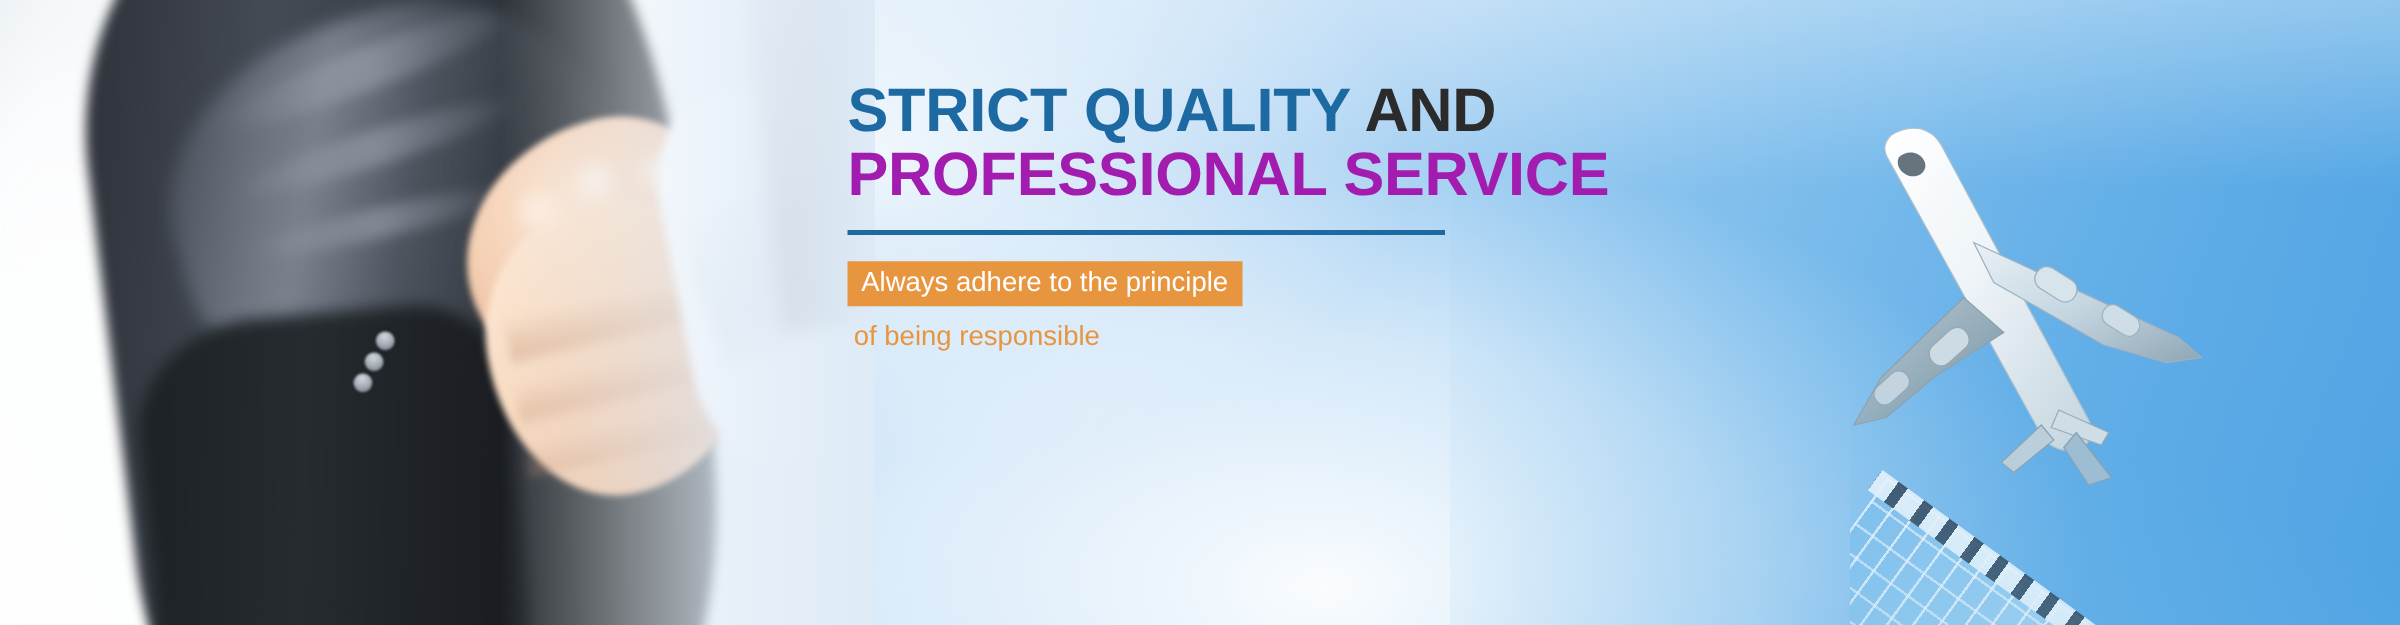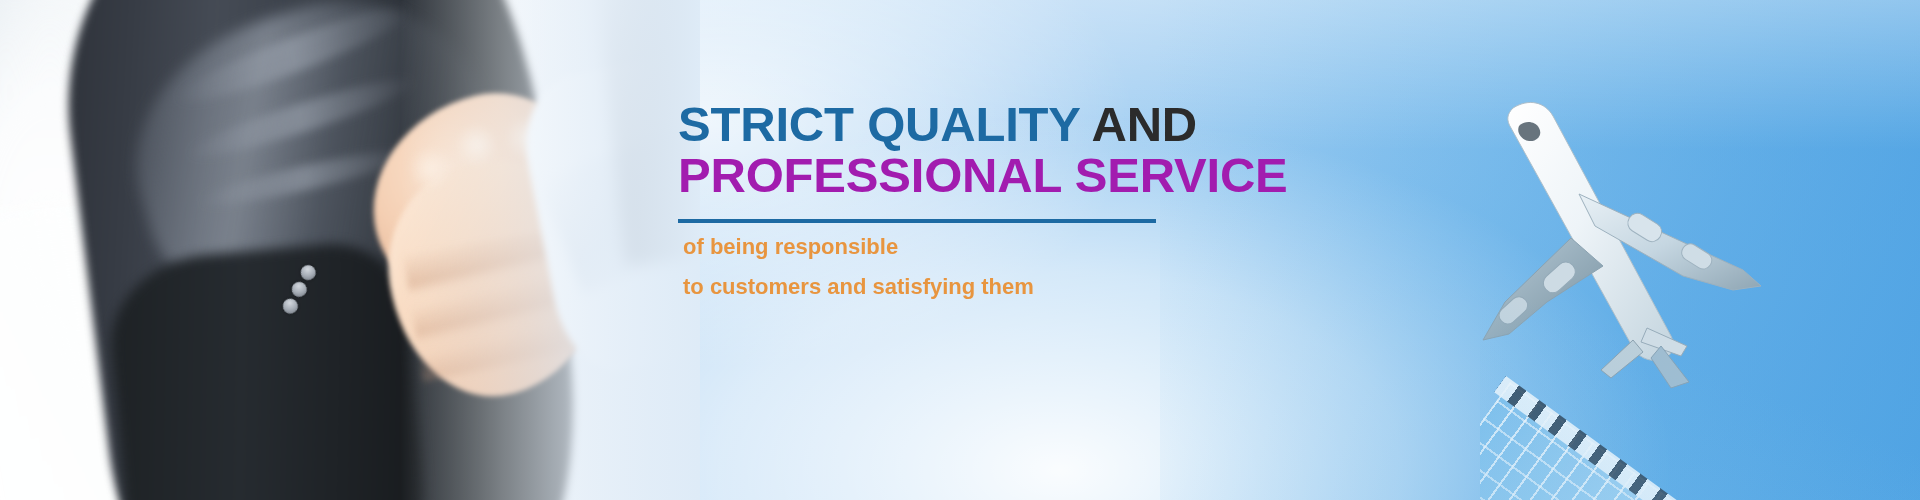--- a/index.html
+++ b/index.html
@@ -280,21 +280,21 @@
     opacity: 0.88;
   }
   .tower-haze {
     position: absolute; inset: 0;
     background: linear-gradient(22deg, rgba(120,190,235,0.28) 0%, rgba(140,200,238,0.0) 58%);
   }
 
   
   .copy {
     position: absolute;
-    left: 678px; top: 99px;
+    left: 678px; top: 64px;
     width: 740px;
   }
   .headline {
     margin: 0;
     font-size: 49px;
     line-height: 51px;
     font-weight: 700;
     letter-spacing: -0.2px;
     white-space: nowrap;
   }
@@ -318,21 +318,21 @@
     font-size: 22px;
     line-height: 26px;
     font-weight: 400;
     white-space: nowrap;
   }
   .sub {
     margin: 7px 0 0 5px;
     color: #e8953f;
     font-size: 22px;
     line-height: 33px;
-    font-weight: 700;
+    font-weight: 400;
     white-space: nowrap;
   }
 </style>
 </head>
 <body>
 
 <div class="banner">
 
   <div class="sky"></div>
   <div class="sky-right-boost"></div>
@@ -409,17 +409,17 @@
     <div class="tower-edge"></div>
     <div class="tower-haze"></div>
   </div>
 
   <div class="copy">
     <h1 class="headline"><span class="hl-blue">STRICT QUALITY</span><span class="hl-dark"> AND</span></h1>
     <h1 class="headline hl-line2">PROFESSIONAL SERVICE</h1>
 
     <div class="rule"></div>
 
+    <div><span class="badge">Always adhere to the principle</span></div>
     <p class="sub">of being responsible</p>
-    <p class="sub">to customers and satisfying them</p>
   </div>
 
 </div>
 
 </body></html>

